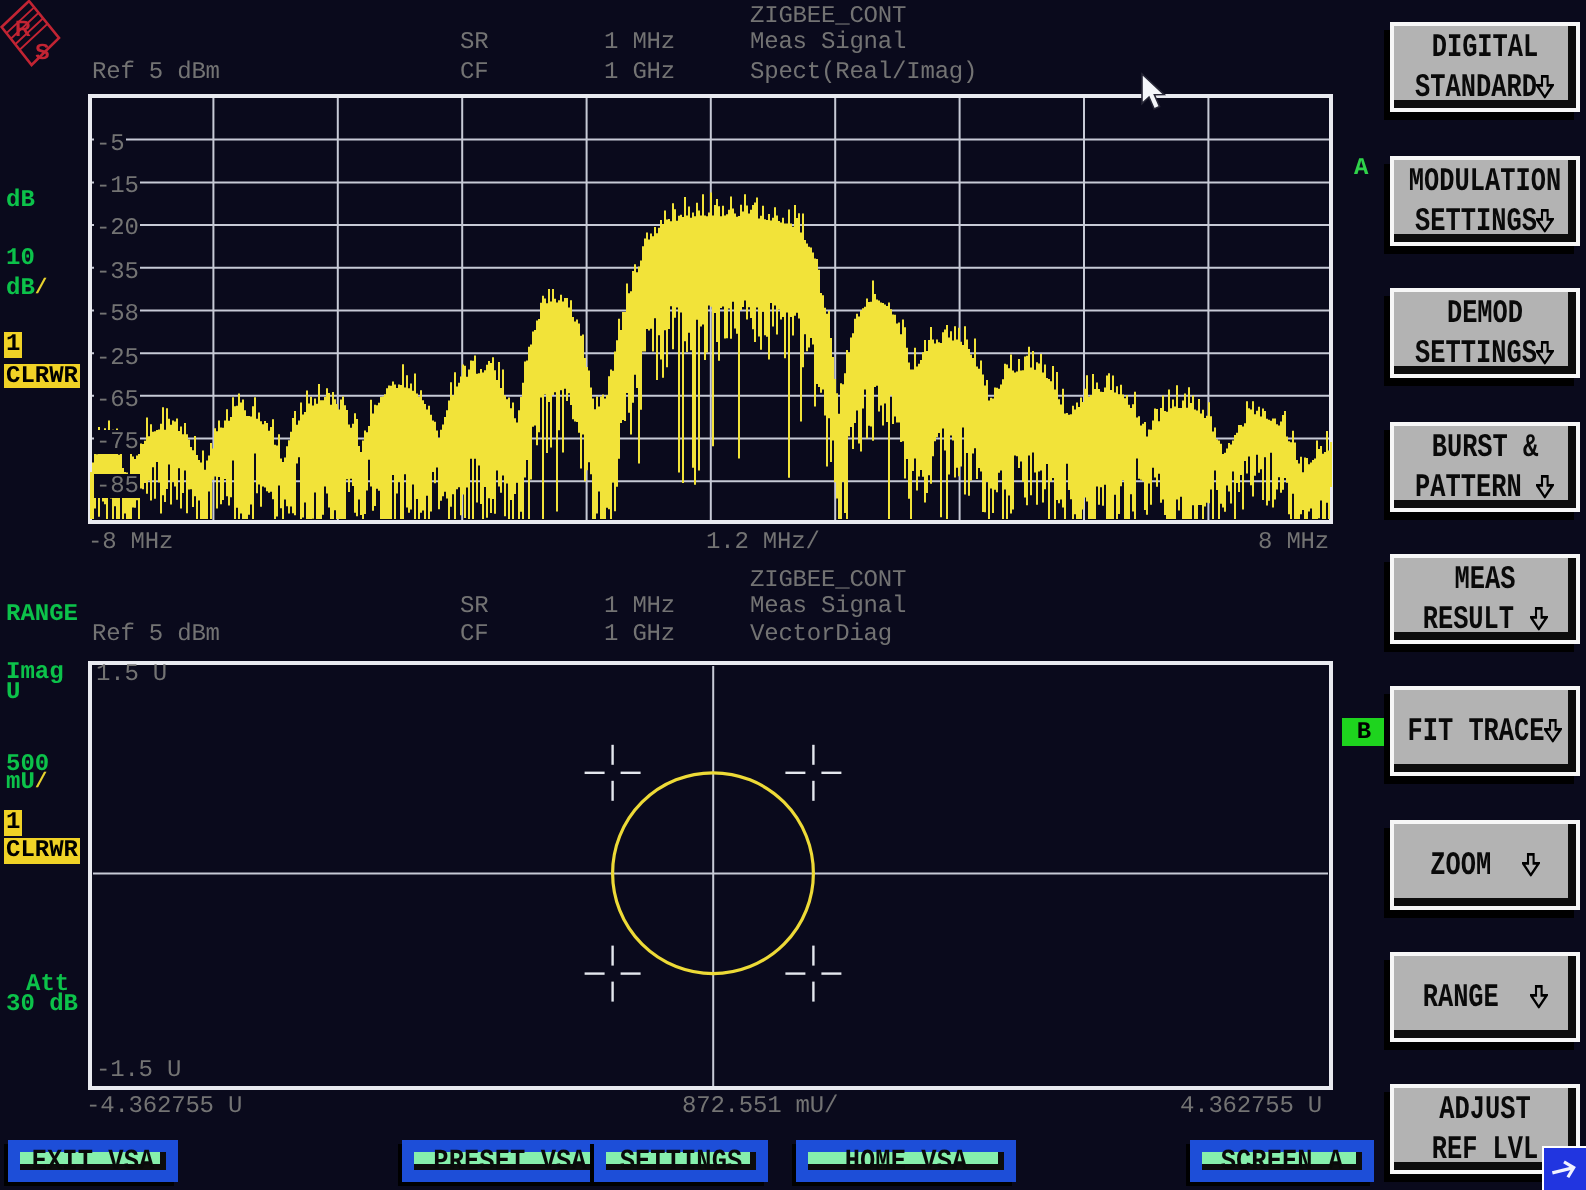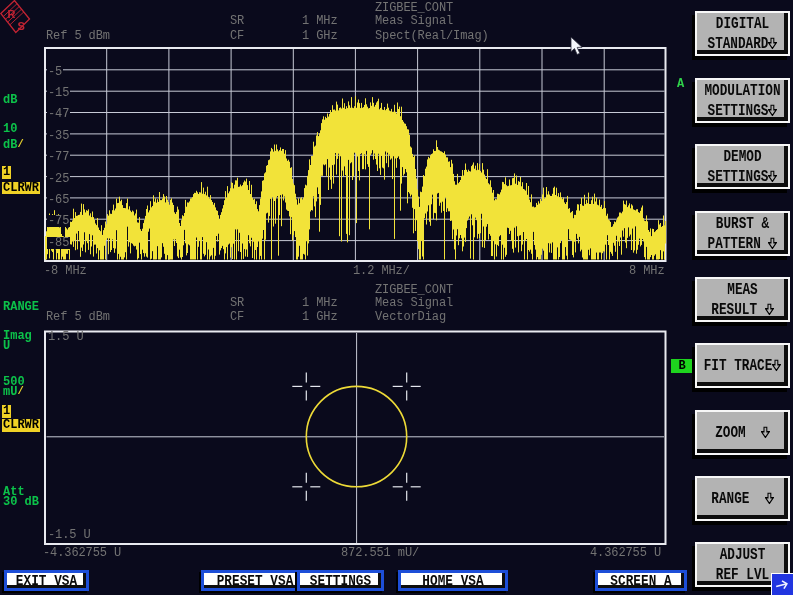--- a/index.html
+++ b/index.html
@@ -3,21 +3,21 @@
 html,body{margin:0;padding:0;}
 *{-webkit-font-smoothing:antialiased;}
 body{width:793px;height:595px;background:#0a0a1c;position:relative;overflow:hidden;font-family:"Liberation Mono",monospace;}
 .wt{position:absolute;color:#737373;font:12px "Liberation Mono",monospace;letter-spacing:-0.1px;line-height:12px;white-space:pre;}
 .yl{background:#0a0a1c;padding:0 1px;}
 .gl i{font-style:normal;color:#e8d22e;font-size:10.5px;letter-spacing:0;vertical-align:0.5px;}
 .gl{position:absolute;color:#0cc24a;font:bold 12px "Liberation Mono",monospace;line-height:12px;white-space:pre;}
 .yb{position:absolute;background:#f0d226;color:#000;font:bold 12px "Liberation Mono",monospace;line-height:13px;padding:0 1px;white-space:pre;}
 .sk{position:absolute;left:695px;width:95px;height:45px;background:#b3b3b3;border:2px solid #f7f7f7;box-sizing:border-box;box-shadow:inset -4px -4px 0 #0d0d0d,-3px 4px 0 #000;display:flex;flex-direction:column;align-items:center;justify-content:center;color:#0a0a0a;font:bold 12.7px "Liberation Mono",monospace;}
 .sk span{display:block;transform:scaleY(1.3);line-height:20px;white-space:pre;}
-.bb{position:absolute;top:570px;height:21px;background:#ffffff;border:3px solid #1d4ed8;box-sizing:border-box;box-shadow:inset -3px -3px 0 #0d0d0d,-2px 2px 0 #000;display:flex;align-items:center;justify-content:center;color:#0a0a0a;font:bold 12.7px "Liberation Mono",monospace;}
+.bb{position:absolute;top:570px;height:21px;background:#86efac;border:6px solid #1d4ed8;box-sizing:border-box;box-shadow:inset -3px -3px 0 #0d0d0d,-2px 2px 0 #000;display:flex;align-items:center;justify-content:center;color:#0a0a0a;font:bold 12.7px "Liberation Mono",monospace;}
 .bb span{display:block;transform:scaleY(1.15);white-space:pre;letter-spacing:0.05px;}
 </style></head><body>
 <svg width="793" height="595" viewBox="0 0 793 595" style="position:absolute;left:0;top:0">
 <g stroke="#c7cad6" stroke-width="1">
       <line x1="106.7" y1="49" x2="106.7" y2="261"></line>
       <line x1="168.9" y1="49" x2="168.9" y2="261"></line>
       <line x1="231.1" y1="49" x2="231.1" y2="261"></line>
       <line x1="293.3" y1="49" x2="293.3" y2="261"></line>
       <line x1="355.4" y1="49" x2="355.4" y2="261"></line>
       <line x1="417.6" y1="49" x2="417.6" y2="261"></line>
@@ -97,37 +97,37 @@
 <div class="wt" style="left:302px;top:310.8px">1 GHz</div>
 <div class="wt" style="left:375px;top:310.8px">VectorDiag</div>
 <div class="wt" style="left:48px;top:330.8px">1.5 U</div>
 <div class="wt" style="left:48px;top:528.8px">-1.5 U</div>
 <div class="wt" style="left:43px;top:546.8px">-4.362755 U</div>
 <div class="wt" style="left:341px;top:546.8px">872.551 mU/</div>
 <div class="wt" style="left:590px;top:546.8px">4.362755 U</div>
 
 <div class="wt yl" style="left:47px;top:65.7px">-5</div>
 <div class="wt yl" style="left:47px;top:87.1px">-15</div>
-<div class="wt yl" style="left:47px;top:108.4px">-47</div>
+<div class="wt yl" style="left:47px;top:108.4px">-20</div>
 <div class="wt yl" style="left:47px;top:129.8px">-35</div>
-<div class="wt yl" style="left:47px;top:151.1px">-77</div>
+<div class="wt yl" style="left:47px;top:151.1px">-58</div>
 <div class="wt yl" style="left:47px;top:172.5px">-25</div>
 <div class="wt yl" style="left:47px;top:193.8px">-65</div>
 <div class="wt yl" style="left:47px;top:215.2px">-75</div>
 <div class="wt yl" style="left:47px;top:236.5px">-85</div>
 
 <div class="gl" style="left:3px;top:94.3px">dB</div>
 <div class="gl" style="left:3px;top:123.3px">10</div>
 <div class="gl" style="left:3px;top:137.8px">dB<i>/</i></div>
 <div class="gl" style="left:3px;top:300.9px">RANGE</div>
 <div class="gl" style="left:3px;top:329.9px">Imag</div>
 <div class="gl" style="left:3px;top:339.5px">U</div>
 <div class="gl" style="left:3px;top:376.3px">500</div>
 <div class="gl" style="left:3px;top:384.8px">mU<i>/</i></div>
-<div class="gl" style="left:3px;top:485.7px">Att</div>
+<div class="gl" style="left:13px;top:485.7px">Att</div>
 <div class="gl" style="left:3px;top:496.1px">30 dB</div>
 
 <div class="yb" style="left:2px;top:166px;line-height:13px">1</div>
 <div class="yb" style="left:2px;top:181.5px;line-height:12.5px">CLRWR</div>
 <div class="yb" style="left:2px;top:405px;line-height:13px">1</div>
 <div class="yb" style="left:2px;top:419px;line-height:12.5px">CLRWR</div>
 <div class="gl" style="left:677px;top:78.3px;color:#2fd24a">A</div>
 <div style="position:absolute;left:671px;top:359px;width:22px;height:14px;background:#1ed41e;color:#000;font:bold 12px 'Liberation Mono',monospace;line-height:14px;text-align:center">B</div>
 <div class="sk" style="top:11px">
     <span>DIGITAL</span>

